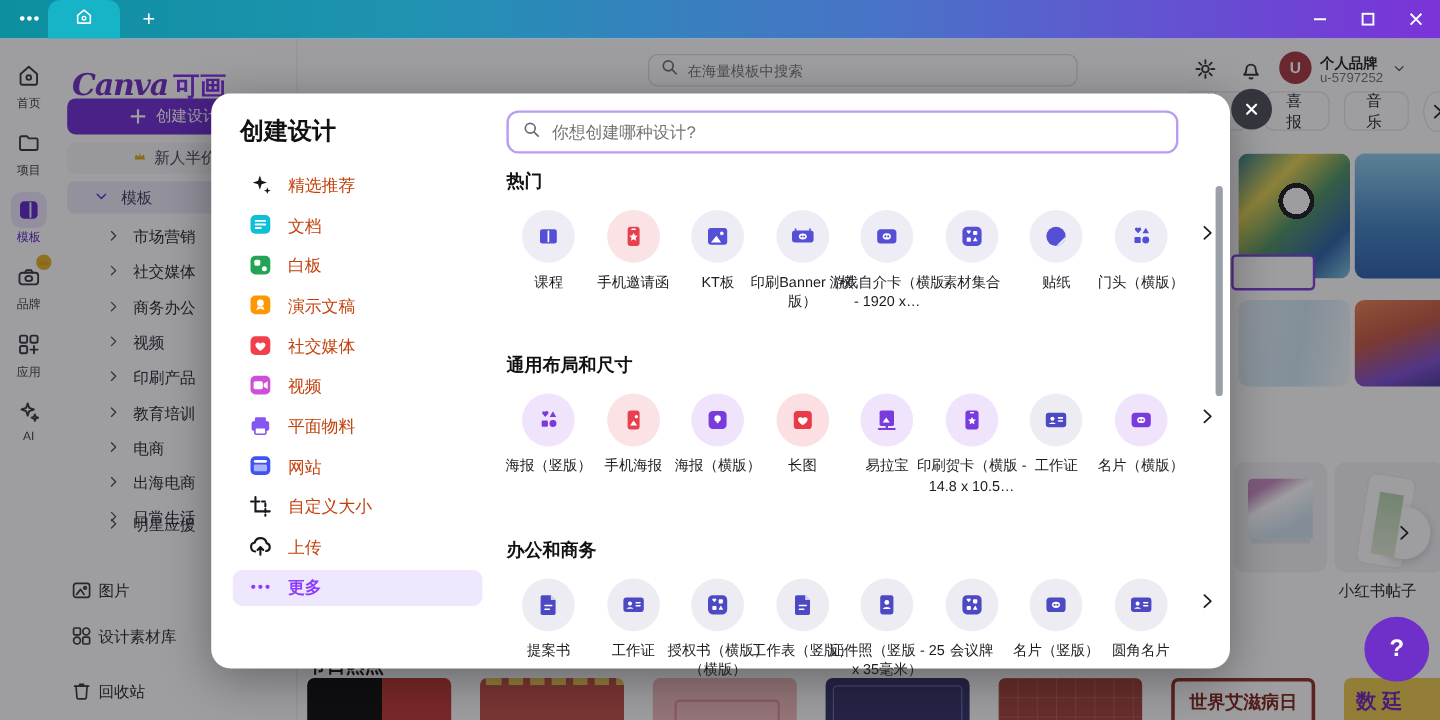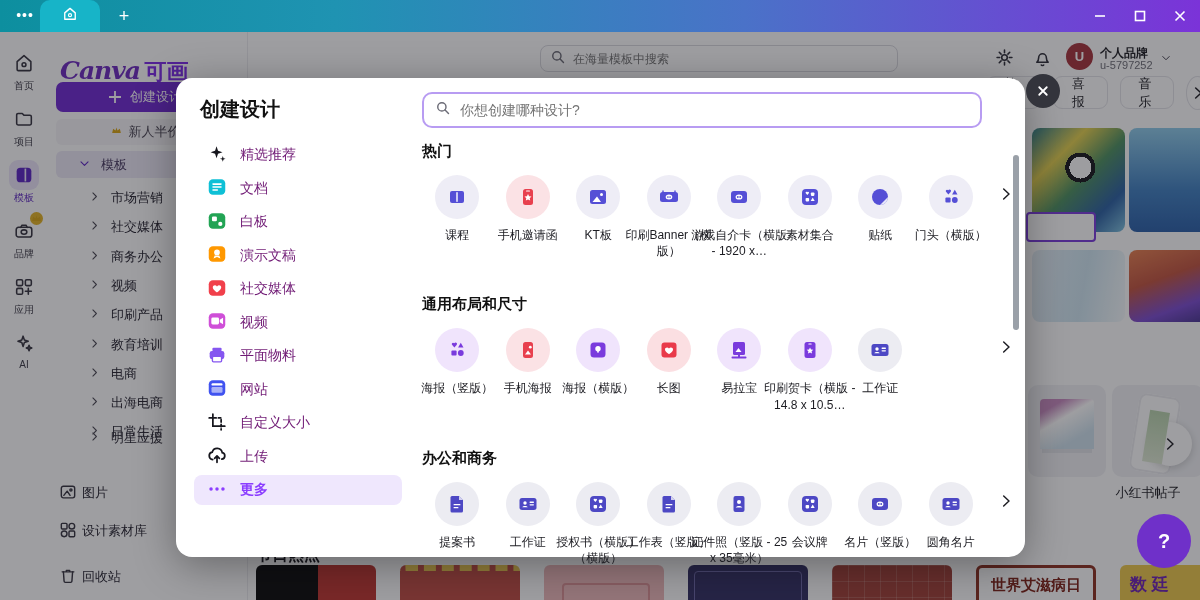--- a/index.html
+++ b/index.html
@@ -76,21 +76,21 @@
   .f-yellow { background:#ecc94b; color:#6d21b4; font-size:17px; padding:8px 0 0 10px; }
   .help-btn { position:absolute; left:1137px; top:514px; width:54px; height:54px; border-radius:50%; background:#6f30c9; color:#fff; font-size:20px; font-weight:bold; display:flex; align-items:center; justify-content:center; z-index:55; }
 
   
   .overlay { position:absolute; left:0; top:32px; right:0; bottom:0; background:rgba(24,24,30,.42); z-index:40; }
   .modal { position:absolute; left:176px; top:78px; width:849px; height:479px; background:#fff; border-radius:16px; z-index:50; box-shadow:0 8px 40px rgba(0,0,0,.35); }
   .modal-title { position:absolute; left:24px; top:18px; font-size:20px; font-weight:bold; color:#111; }
   .modal-search { position:absolute; left:246px; top:14px; width:560px; height:36px; border:2px solid #b89cf2; border-radius:10px; display:flex; align-items:center; gap:8px; padding-left:10px; }
   .modal-search input { border:none; outline:none; font-size:14px; width:480px; color:#0c4a6e; background:transparent; }
   .menu { position:absolute; left:18px; top:62px; width:208px; display:flex; flex-direction:column; gap:3.5px; }
-  .menu-item { height:30px; border-radius:8px; display:flex; align-items:center; gap:12px; padding:0 12px; font-size:14px; color:#701a75; }
+  .menu-item { height:30px; border-radius:8px; display:flex; align-items:center; gap:12px; padding:0 12px; font-size:14px; color:#c2410c; }
   .menu-item.selected { background:#efe7fd; color:#8b3dff; font-weight:bold; }
   .mcontent { position:absolute; left:246px; top:64px; width:580px; }
   .msection { position:relative; margin-bottom:36px; }
   .msection h3 { font-size:15px; font-weight:bold; color:#111; margin-bottom:14px; }
   .items-row { display:flex; }
   .gitem { width:70.5px; flex:none; display:flex; flex-direction:column; align-items:center; }
   .gcircle { width:44px; height:44px; border-radius:50%; display:flex; align-items:center; justify-content:center; }
   .glabel { width:96px; margin:8px 0 0 0; font-size:12px; line-height:1.35; color:#1c1c22; text-align:center; }
   .sec-arrow { position:absolute; right:-12px; top:44px; }
   .scroll-thumb { position:absolute; right:6px; top:77px; width:6px; height:175px; background:#9aa0a8; border-radius:3px; }
@@ -622,20 +622,31 @@
                 <svg width="24" height="24" viewBox="0 0 24 24" xmlns="http://www.w3.org/2000/svg">
                   <rect x="3.5" y="6" width="17" height="12" rx="2.5" fill="#4d48c4"></rect>
                   <circle cx="9" cy="11" r="1.7" fill="#fff"></circle>
                   <path d="M6.3 15.3c.5-1.7 4.9-1.7 5.4 0z" fill="#fff"></path>
                   <rect x="13.5" y="9.6" width="4.5" height="1.3" rx=".65" fill="#fff"></rect>
                   <rect x="13.5" y="12.2" width="4.5" height="1.3" rx=".65" fill="#fff"></rect>
                 </svg>
               </span>
               <span class="glabel">工作证</span>
             </div>
+            <div class="gitem">
+              <span class="gcircle" style="background:#f0e4fc">
+                <svg width="24" height="24" viewBox="0 0 24 24" xmlns="http://www.w3.org/2000/svg">
+                  <rect x="4" y="6" width="16" height="12" rx="3" fill="#7a3bdd"></rect>
+                  <ellipse cx="12" cy="12" rx="3.4" ry="2.6" fill="#fff"></ellipse>
+                  <circle cx="10.8" cy="12" r=".9" fill="#7a3bdd"></circle>
+                  <circle cx="13.2" cy="12" r=".9" fill="#7a3bdd"></circle>
+                </svg>
+              </span>
+              <span class="glabel">名片（横版）</span>
+            </div>
           </div>
           <span class="sec-arrow"><svg width="16" height="16" viewBox="0 0 24 24" xmlns="http://www.w3.org/2000/svg">
               <path d="M8.5 4.5l8 7.5-8 7.5" fill="none" stroke="#1c1c22" stroke-width="2.2" stroke-linecap="round" stroke-linejoin="round"></path>
             </svg></span>
         </div>
         <div class="msection">
           <h3>办公和商务</h3>
           <div class="items-row">
             <div class="gitem">
               <span class="gcircle" style="background:#ececf2">

